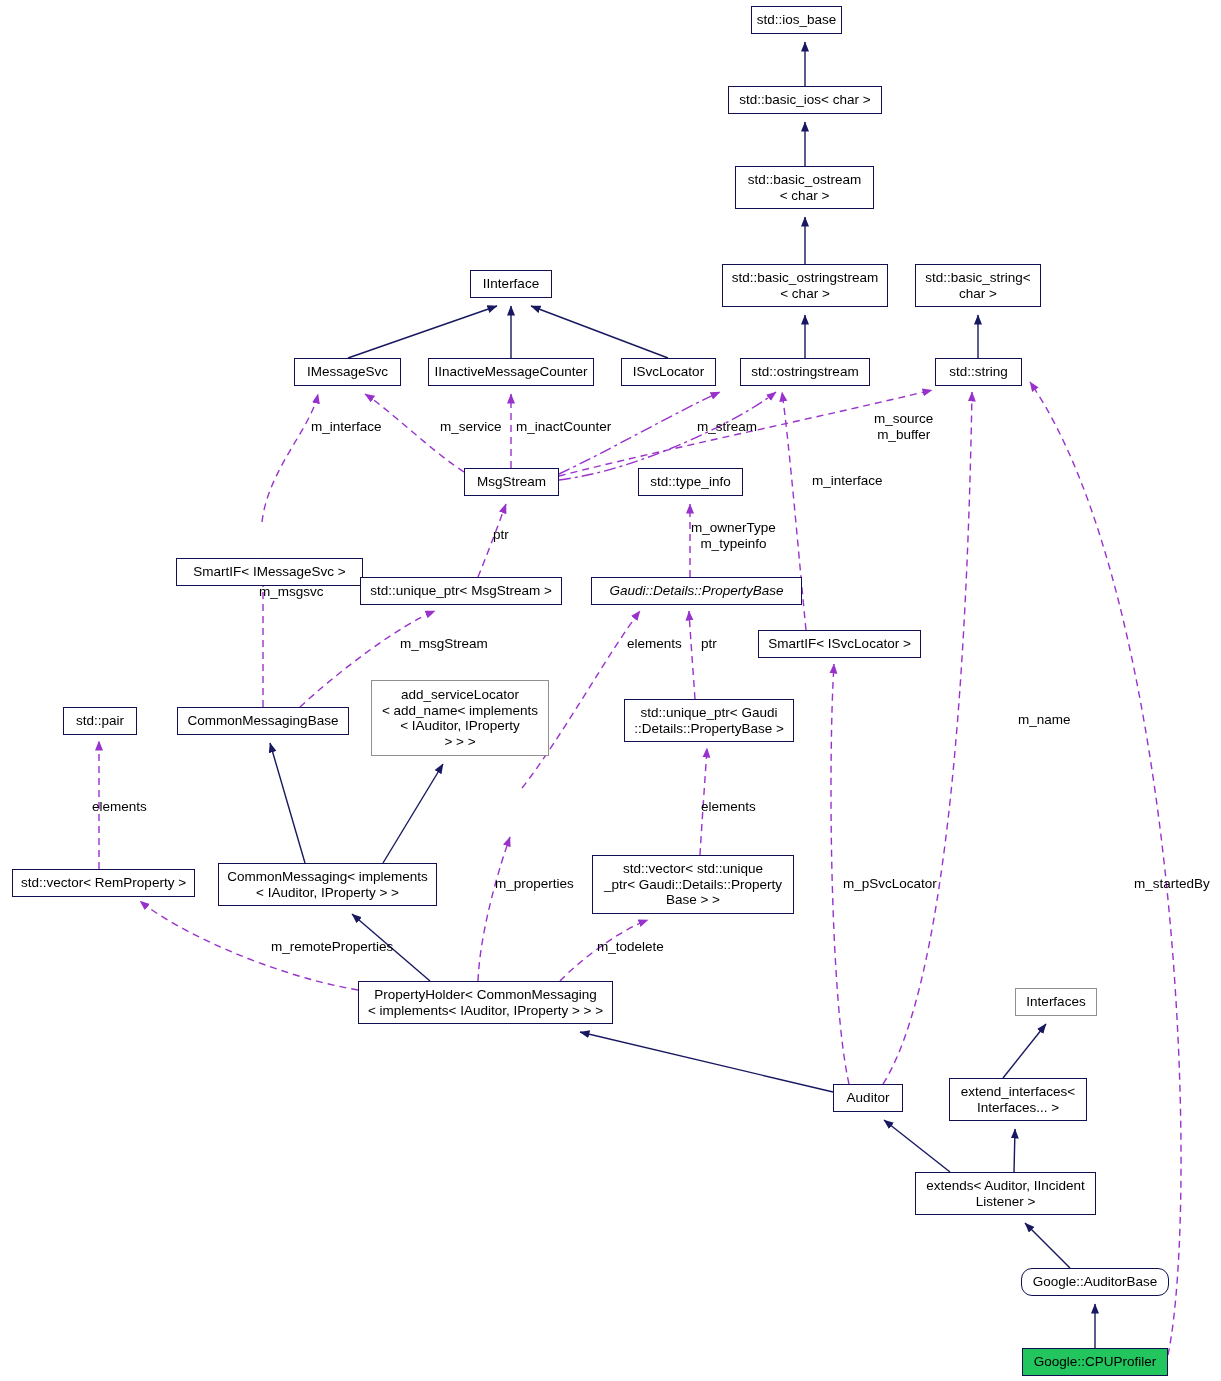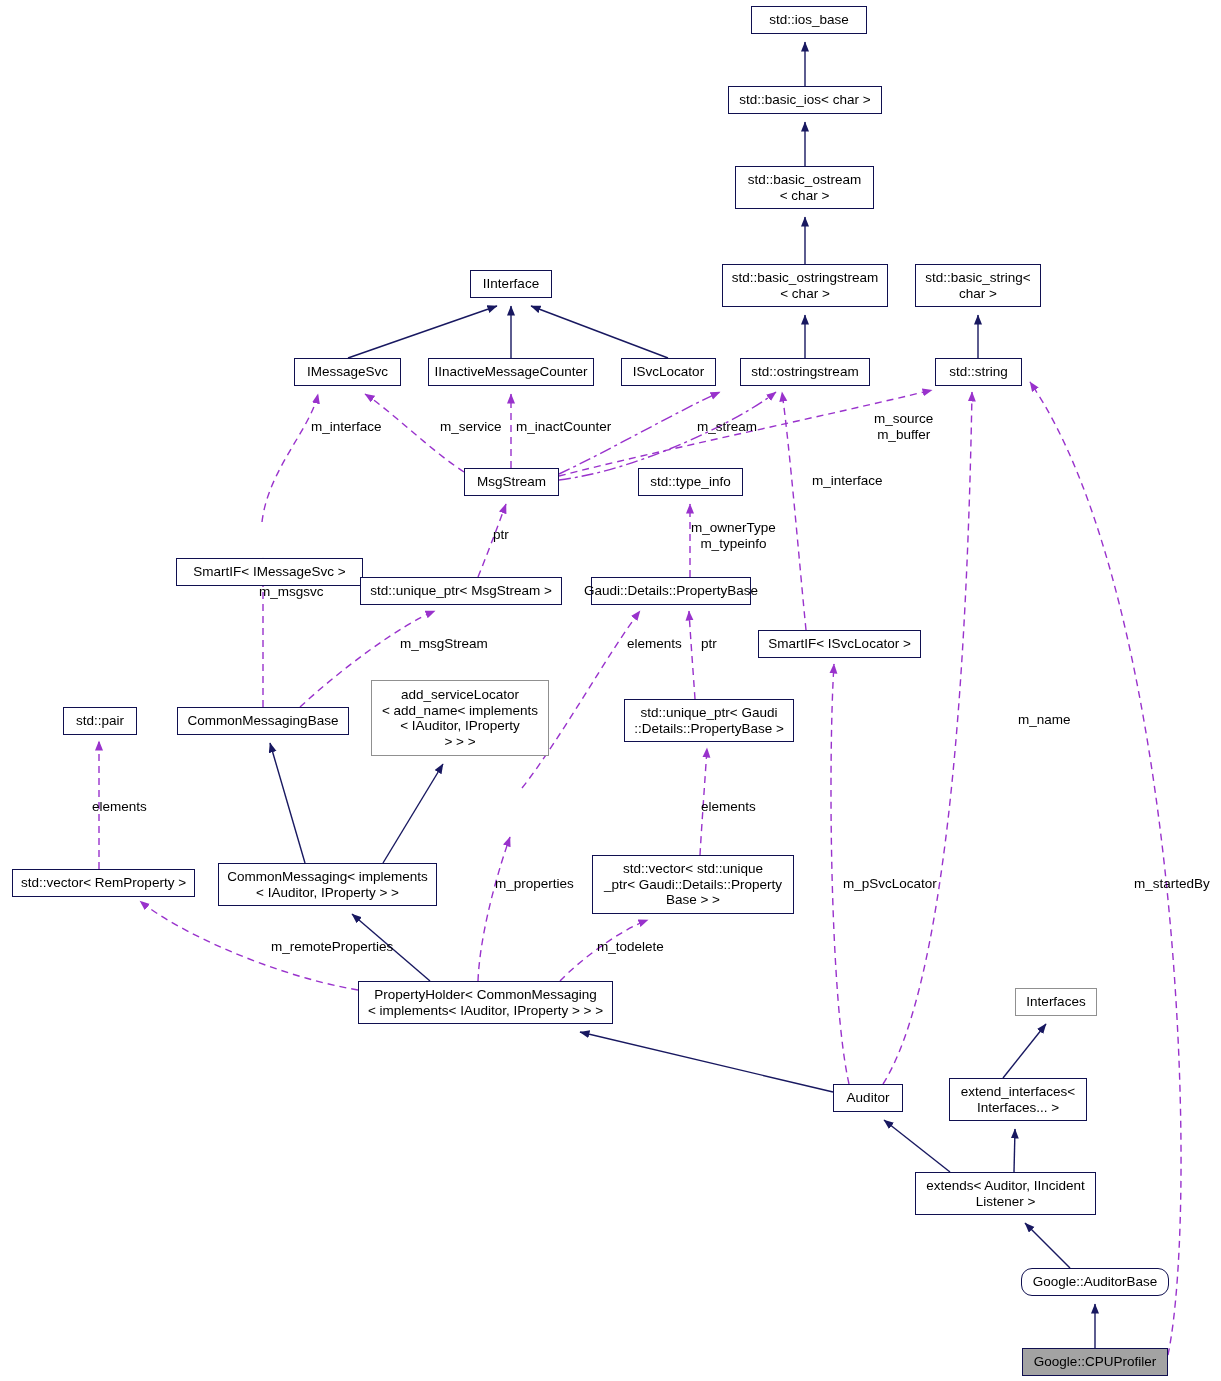--- a/index.html
+++ b/index.html
@@ -36,21 +36,21 @@
     display: flex;
     align-items: center;
     justify-content: center;
     white-space: pre;
     z-index: 5;
   }
   .node.gray-border {
     border-color: #909090;
   }
   .node.highlight {
-    background: #a3a3a3;
+    background: #22c55e;
     border-color: #101050;
   }
   .edge-label {
     position: absolute;
     font-size: 13.5px;
     line-height: 15.5px;
     color: #000000;
     white-space: pre;
     z-index: 6;
     text-align: left;
@@ -109,39 +109,39 @@
       <path d="M99,869 L99,741"></path>
       <path d="M358,990 C270,975 175,930 140,901"></path>
       <path d="M478,981 C480,930 500,865 510,837"></path>
       <path d="M560,981 C580,960 620,930 648,920"></path>
       <path d="M849,1084 C830,1000 828,760 834,664"></path>
       <path d="M883,1084 C930,1010 965,800 972,392"></path>
       <path d="M1168,1355 C1200,1200 1180,600 1030,382"></path>
     </g>
   </svg>
 
-  <div class="node" style="left:751px;top:6px;width:116px;height:28px;"><span>std::ios_base</span></div>
+  <div class="node" style="left:751px;top:6px;width:91px;height:28px;"><span>std::ios_base</span></div>
   <div class="node" style="left:728px;top:86px;width:154px;height:28px;"><span>std::basic_ios&lt; char &gt;</span></div>
   <div class="node" style="left:735px;top:166px;width:139px;height:43px;"><span>std::basic_ostream
 &lt; char &gt;</span></div>
   <div class="node" style="left:722px;top:264px;width:166px;height:43px;"><span>std::basic_ostringstream
 &lt; char &gt;</span></div>
   <div class="node" style="left:915px;top:264px;width:126px;height:43px;"><span>std::basic_string&lt;
 char &gt;</span></div>
   <div class="node" style="left:470px;top:270px;width:82px;height:28px;"><span>IInterface</span></div>
   <div class="node" style="left:294px;top:358px;width:107px;height:28px;"><span>IMessageSvc</span></div>
   <div class="node" style="left:428px;top:358px;width:166px;height:28px;"><span>IInactiveMessageCounter</span></div>
   <div class="node" style="left:621px;top:358px;width:95px;height:28px;"><span>ISvcLocator</span></div>
   <div class="node" style="left:740px;top:358px;width:130px;height:28px;"><span>std::ostringstream</span></div>
   <div class="node" style="left:935px;top:358px;width:87px;height:28px;"><span>std::string</span></div>
   <div class="node" style="left:464px;top:468px;width:95px;height:28px;"><span>MsgStream</span></div>
   <div class="node" style="left:638px;top:468px;width:105px;height:28px;"><span>std::type_info</span></div>
   <div class="node" style="left:176px;top:522px;width:187px;height:28px;margin-top:36px;"><span>SmartIF&lt; IMessageSvc &gt;</span></div>
   <div class="node" style="left:360px;top:577px;width:202px;height:28px;"><span>std::unique_ptr&lt; MsgStream &gt;</span></div>
-  <div class="node" style="left:591px;top:577px;width:160px;height:28px;"><span>Gaudi::Details::PropertyBase</span></div>
+  <div class="node" style="left:591px;top:577px;width:211px;height:28px;font-style:italic;"><span>Gaudi::Details::PropertyBase</span></div>
   <div class="node" style="left:758px;top:630px;width:163px;height:28px;"><span>SmartIF&lt; ISvcLocator &gt;</span></div>
   <div class="node" style="left:63px;top:707px;width:74px;height:28px;"><span>std::pair</span></div>
   <div class="node" style="left:177px;top:707px;width:172px;height:28px;"><span>CommonMessagingBase</span></div>
   <div class="node gray-border" style="left:371px;top:680px;width:178px;height:76px;"><span>add_serviceLocator
 &lt; add_name&lt; implements
 &lt; IAuditor, IProperty
 &gt; &gt; &gt;</span></div>
   <div class="node" style="left:624px;top:699px;width:170px;height:43px;"><span>std::unique_ptr&lt; Gaudi
 ::Details::PropertyBase &gt;</span></div>
   <div class="node" style="left:12px;top:869px;width:183px;height:28px;"><span>std::vector&lt; RemProperty &gt;</span></div>

